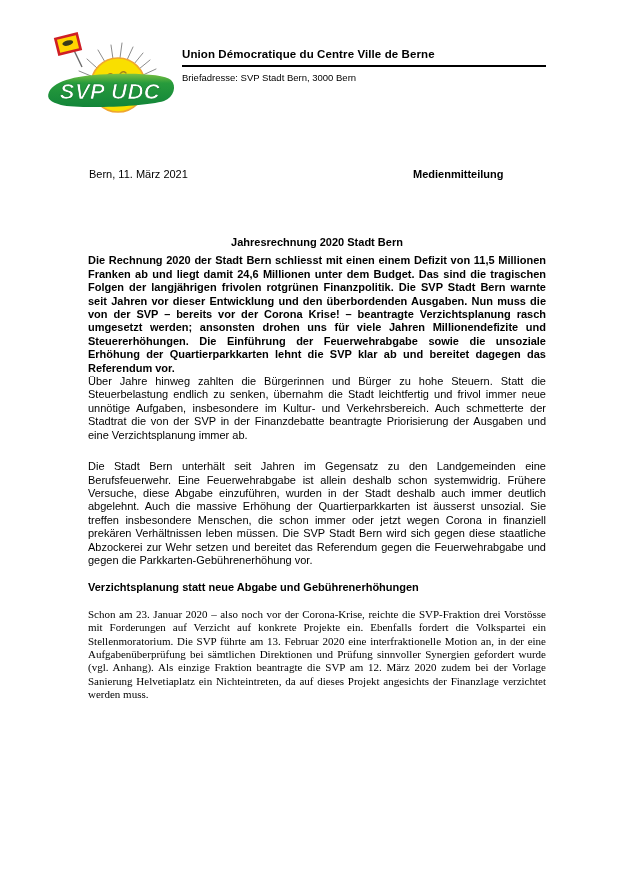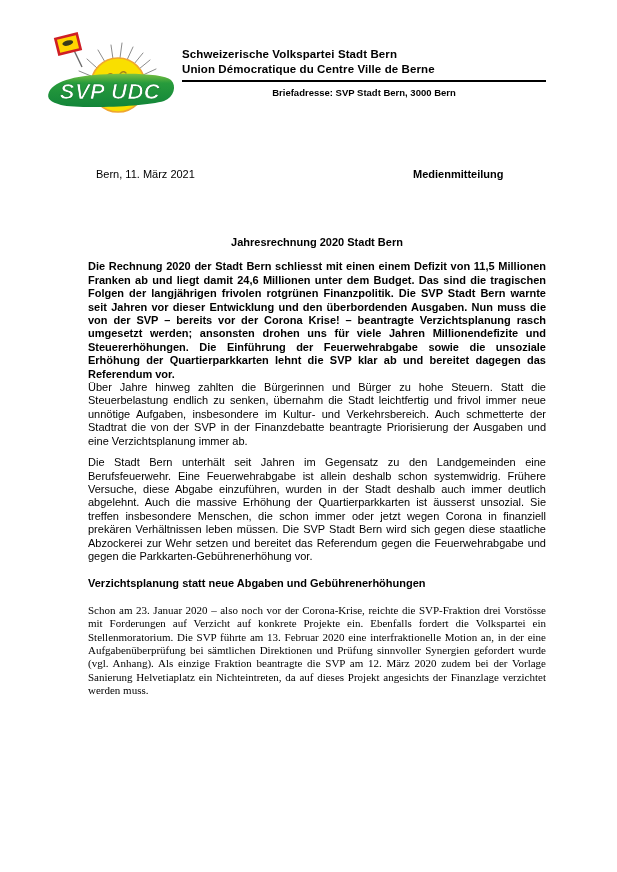--- a/index.html
+++ b/index.html
@@ -7,32 +7,32 @@
     position:relative; width:617px; height:872px; margin:0 auto;
     background:#ffffff; color:#000;
     font-family:"Liberation Sans", sans-serif;
     overflow:hidden;
   }
   
   .logo { position:absolute; left:46px; top:30px; width:132px; height:96px; }
   .letterhead-text { position:absolute; left:182px; top:47px; width:364px; }
   .org-line { font-weight:bold; font-size:11.5px; line-height:15px; letter-spacing:0.1px; }
   .lh-rule { border:0; border-top:2px solid #000; margin:3px 0 4px 0; }
-  .addr-line { font-weight:bold; font-size:9.5px; line-height:14.5px;text-align:center; }
+  .addr-line { font-weight:normal; font-size:9.5px; line-height:14.5px; }
   
   .content { position:absolute; left:88px; top:168px; width:458px; font-size:11px; line-height:13.4px; }
   .meta-row { position:relative; height:14px; }
-  .dateline { position:absolute; left:8px; top:0; }
+  .dateline { position:absolute; left:1px; top:0; }
   .doc-type { position:absolute; left:293px; top:0; font-weight:bold;padding-left:32px; }
   .kicker { margin-top:54px; font-weight:bold;text-align:center; }
   .title { margin:12px 0 0 0; font-size:14.5px; line-height:18px; font-weight:bold; text-align:justify; }
   p { margin:0; text-align:justify; }
-  .lead { margin-top:11px; font-weight:bold; }
+  .lead { margin-top:5px; font-weight:bold; }
   .p2 { }
-  .p3 { margin-top:8px; }
+  .p3 { margin-top:18px; }
   .subheading { margin:14px 0 0 0; font-size:11px; line-height:13.4px; font-weight:bold; }
   .p4 { margin-top:13px;font-family:Liberation Serif, serif; }
 </style>
 </head>
 <body>
 
 <div class="page">
 
   <svg class="logo" viewBox="0 0 132 96" aria-hidden="true">
     <defs>
@@ -73,39 +73,38 @@
         <rect x="11" y="6" width="22" height="16" fill="#ffd500" stroke="#cf1f25" stroke-width="2.6"></rect>
         <ellipse cx="22" cy="13" rx="5.5" ry="2.6" fill="#3a3a1a"></ellipse>
       </g>
     </g>
 
     <path d="M3,62 C9,50 32,45 66,44 C97,43 119,45 125,50 C131,56 128,67 118,71 C99,77 32,79 15,75 C5,72 0,69 3,62 Z" fill="url(#bannerGrad)"></path>
     <text x="64" y="69" text-anchor="middle" font-family="Liberation Sans, sans-serif" font-size="22" font-weight="bold" font-style="italic" fill="#ffffff" stroke="#0f7a2a" stroke-width="0.7" letter-spacing="0.5">SVP UDC</text>
   </svg>
 
   <div class="letterhead-text">
-    <div class="org-line">Schweizerische Volkspartei Stadt Bern</div>
     <div class="org-line">Union Démocratique du Centre Ville de Berne</div>
     <hr class="lh-rule">
     <div class="addr-line">Briefadresse: SVP Stadt Bern, 3000 Bern</div>
   </div>
 
   <div class="content">
     <div class="meta-row">
       <span class="dateline">Bern, 11. März 2021</span>
       <span class="doc-type">Medienmitteilung</span>
     </div>
 
     <div class="kicker">Jahresrechnung 2020 Stadt Bern</div>
 
 
     <p class="lead">Die Rechnung 2020 der Stadt Bern schliesst mit einen einem Defizit von 11,5 Millionen Franken ab und liegt damit 24,6 Millionen unter dem Budget. Das sind die tragischen Folgen der langjährigen frivolen rotgrünen Finanzpolitik. Die SVP Stadt Bern warnte seit Jahren vor dieser Entwicklung und den überbordenden Ausgaben. Nun muss die von der SVP – bereits vor der Corona Krise! – beantragte Verzichtsplanung rasch umgesetzt werden; ansonsten drohen uns für viele Jahren Millionendefizite und Steuererhöhungen. Die Einführung der Feuerwehrabgabe sowie die unsoziale Erhöhung der Quartierparkkarten lehnt die SVP klar ab und bereitet dagegen das Referendum vor.</p>
 
     <p class="p2">Über Jahre hinweg zahlten die Bürgerinnen und Bürger zu hohe Steuern. Statt die Steuerbelastung endlich zu senken, übernahm die Stadt leichtfertig und frivol immer neue unnötige Aufgaben, insbesondere im Kultur- und Verkehrsbereich. Auch schmetterte der Stadtrat die von der SVP in der Finanzdebatte beantragte Priorisierung der Ausgaben und eine Verzichtsplanung immer ab.</p>
 
     <p class="p3">Die Stadt Bern unterhält seit Jahren im Gegensatz zu den Landgemeinden eine Berufsfeuerwehr. Eine Feuerwehrabgabe ist allein deshalb schon systemwidrig. Frühere Versuche, diese Abgabe einzuführen, wurden in der Stadt deshalb auch immer deutlich abgelehnt. Auch die massive Erhöhung der Quartierparkkarten ist äusserst unsozial. Sie treffen insbesondere Menschen, die schon immer oder jetzt wegen Corona in finanziell prekären Verhältnissen leben müssen. Die SVP Stadt Bern wird sich gegen diese staatliche Abzockerei zur Wehr setzen und bereitet das Referendum gegen die Feuerwehrabgabe und gegen die Parkkarten-Gebührenerhöhung vor.</p>
 
-    <h2 class="subheading">Verzichtsplanung statt neue Abgaben und Gebührenerhöhungen</h2>
+    <h2 class="subheading">Verzichtsplanung statt neue Abgabe und Gebührenerhöhungen</h2>
 
     <p class="p4">Schon am 23. Januar 2020 – also noch vor der Corona-Krise, reichte die SVP-Fraktion drei Vorstösse mit Forderungen auf Verzicht auf konkrete Projekte ein. Ebenfalls fordert die Volkspartei ein Stellenmoratorium. Die SVP führte am 13. Februar 2020 eine interfraktionelle Motion an, in der eine Aufgabenüberprüfung bei sämtlichen Direktionen und Prüfung sinnvoller Synergien gefordert wurde (vgl. Anhang). Als einzige Fraktion beantragte die SVP am 12. März 2020 zudem bei der Vorlage Sanierung Helvetiaplatz ein Nichteintreten, da auf dieses Projekt angesichts der Finanzlage verzichtet werden muss.</p>
   </div>
 
 </div>
 
 </body></html>

